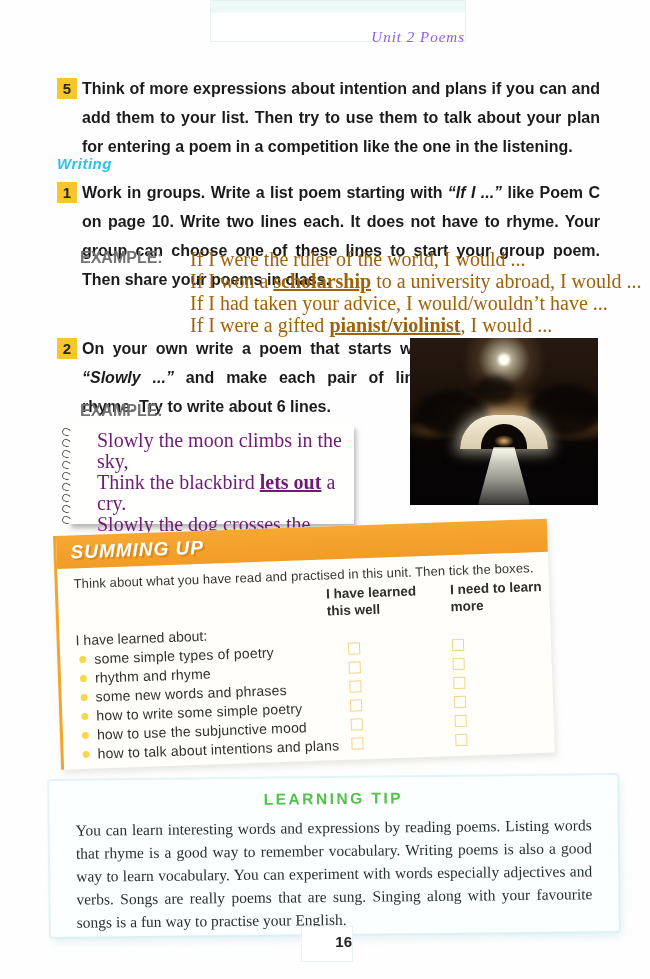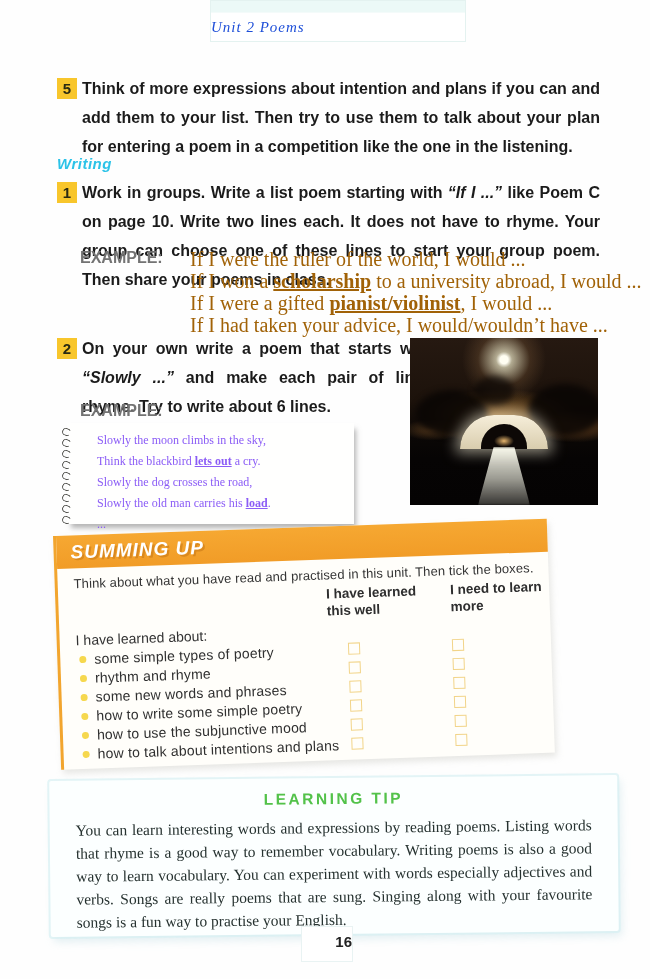--- a/index.html
+++ b/index.html
@@ -8,36 +8,36 @@
     position:relative;
     background:#fefefe;
     font-family:"Liberation Sans", sans-serif;
     overflow:hidden;
   }
   .abs { position:absolute; }
 
   
   .unit-header { left:210px; top:0; width:256px; height:42px; border:1px solid #e4f2f0; background:#fff; }
   .unit-header .strip { height:12px; background:#ecf9f7; border-bottom:1px solid #f4fbfa; }
-  .unit-title { margin-top:6px; text-align:left; font-family:"Liberation Serif", serif; font-style:italic; font-size:15px; letter-spacing:1px; color:#1d4ed8; }
+  .unit-title { margin-top:16px; text-align:right; font-family:"Liberation Serif", serif; font-style:italic; font-size:15px; letter-spacing:1px; color:#8b5cf6; }
 
   
   .badge { position:absolute; width:20px; height:21px; background:#f8c62c; color:#2a2a12; font-weight:bold; font-size:15px; text-align:center; line-height:21px; }
   .task-text { position:absolute; font-weight:bold; font-size:16px; line-height:29px; color:#1b1b1b; text-align:justify; }
   .q { font-style:italic; }
   .writing-heading { left:57px; top:155px; font-size:15px; font-weight:bold; font-style:italic; color:#2cc3e8; letter-spacing:.5px; }
   .example-label { position:absolute; left:80px; font-weight:bold; font-size:16px; color:#737373; }
   .serif-lines { position:absolute; font-family:"Liberation Serif", serif; font-size:20px; line-height:22px; color:#a16207; }
   .serif-lines b, .poem b { font-weight:bold;text-decoration:underline; }
 
   
   .notepad { left:67px; top:423px; width:287px; height:101px; background:#fffffe; box-shadow:3px 5px 5px -1px rgba(110,110,110,.5); }
   .spiral { position:absolute; left:-5px; top:5px; display:flex; flex-direction:column; gap:3px; }
   .coil { width:9px; height:8px; border:1.6px solid #4a4a46; border-radius:50%; border-right-color:transparent; transform:rotate(18deg); }
-  .poem { padding:7px 0 0 30px; font-family:"Liberation Serif", serif; font-size:12px; line-height:21px; color:#8b5cf6; }
+  .poem { padding:7px 0 0 30px; font-family:"Liberation Serif", serif; font-size:20px; line-height:21px; color:#701a75; }
 
   
   .photo { left:410px; top:338px; width:188px; height:167px; overflow:hidden; background:
       radial-gradient(circle at 50% 13%, #fffef2 0 4px, rgba(255,250,215,.65) 8px, rgba(150,110,70,.25) 26px, transparent 42px),
       radial-gradient(ellipse 55% 22% at 48% 47%, rgba(255,175,70,.55), transparent 75%),
       radial-gradient(ellipse 30% 12% at 88% 53%, rgba(255,160,70,.4), transparent 80%),
       radial-gradient(ellipse 20% 8% at 12% 55%, rgba(255,170,80,.3), transparent 80%),
       linear-gradient(#261911 0%, #1c120b 38%, #0c0806 55%, #060404 72%, #050303 100%);
   }
   .tree { position:absolute; background:#0a0604; border-radius:50%; filter:blur(3px); opacity:.9; }
@@ -89,22 +89,22 @@
 
 <div class="abs writing-heading">Writing</div>
 
 <div class="badge" style="left:57px; top:182px;">1</div>
 <div class="task-text" style="left:82px; top:178px; width:518px;"><span>Work in groups. Write a list poem starting with </span><b class="q">“If I ...”</b><span> like Poem C on page 10. Write two lines each. It does not have to rhyme. Your group can choose one of these lines to start your group poem. Then share your poems in class.</span></div>
 
 <div class="example-label" style="top:249px;">EXAMPLE:</div>
 <div class="serif-lines" style="left:190px; top:248px;">
   <div><span>If I were the ruler of the world, I would ...</span><b></b><span></span></div>
   <div><span>If I won a </span><b>scholarship</b><span> to a university abroad, I would ...</span></div>
+  <div><span>If I had taken your advice, I would/wouldn’t have ...</span><b></b><span></span></div>
   <div><span>If I were a gifted </span><b>pianist/violinist</b><span>, I would ...</span></div>
-  <div><span>If I had taken your advice, I would/wouldn’t have ...</span><b></b><span></span></div>
 </div>
 
 <div class="badge" style="left:57px; top:338px;">2</div>
 <div class="task-text" style="left:82px; top:334px; width:350px;"><span>On your own write a poem that starts with </span><b class="q">“Slowly ...”</b><span> and make each pair of lines rhyme. Try to write about 6 lines.</span></div>
 
 <div class="example-label" style="top:402px;">EXAMPLE:</div>
 
 <div class="abs notepad">
   <div class="spiral">
     <div class="coil"></div>

